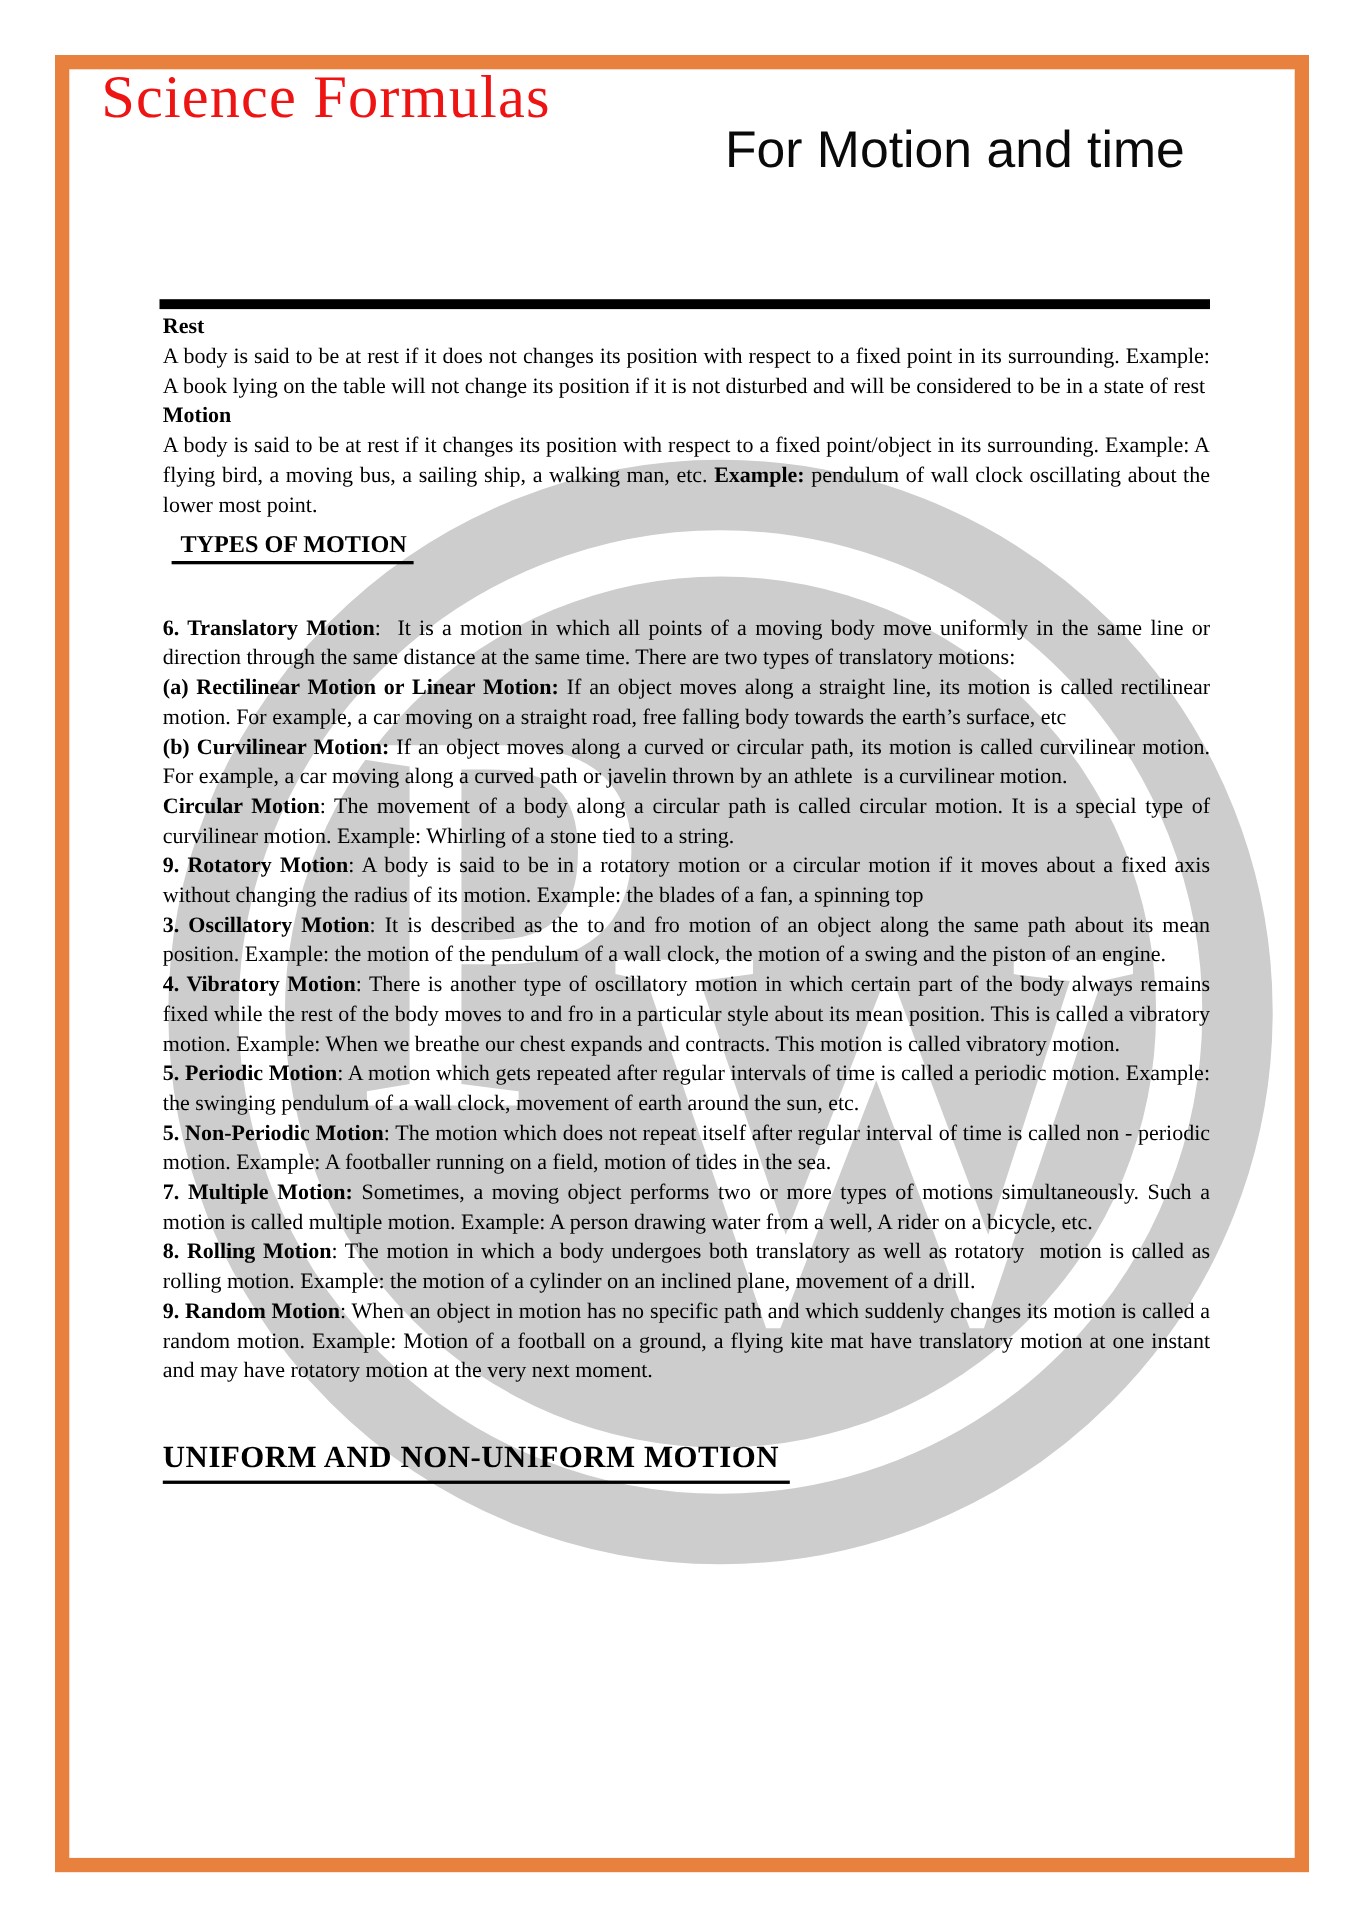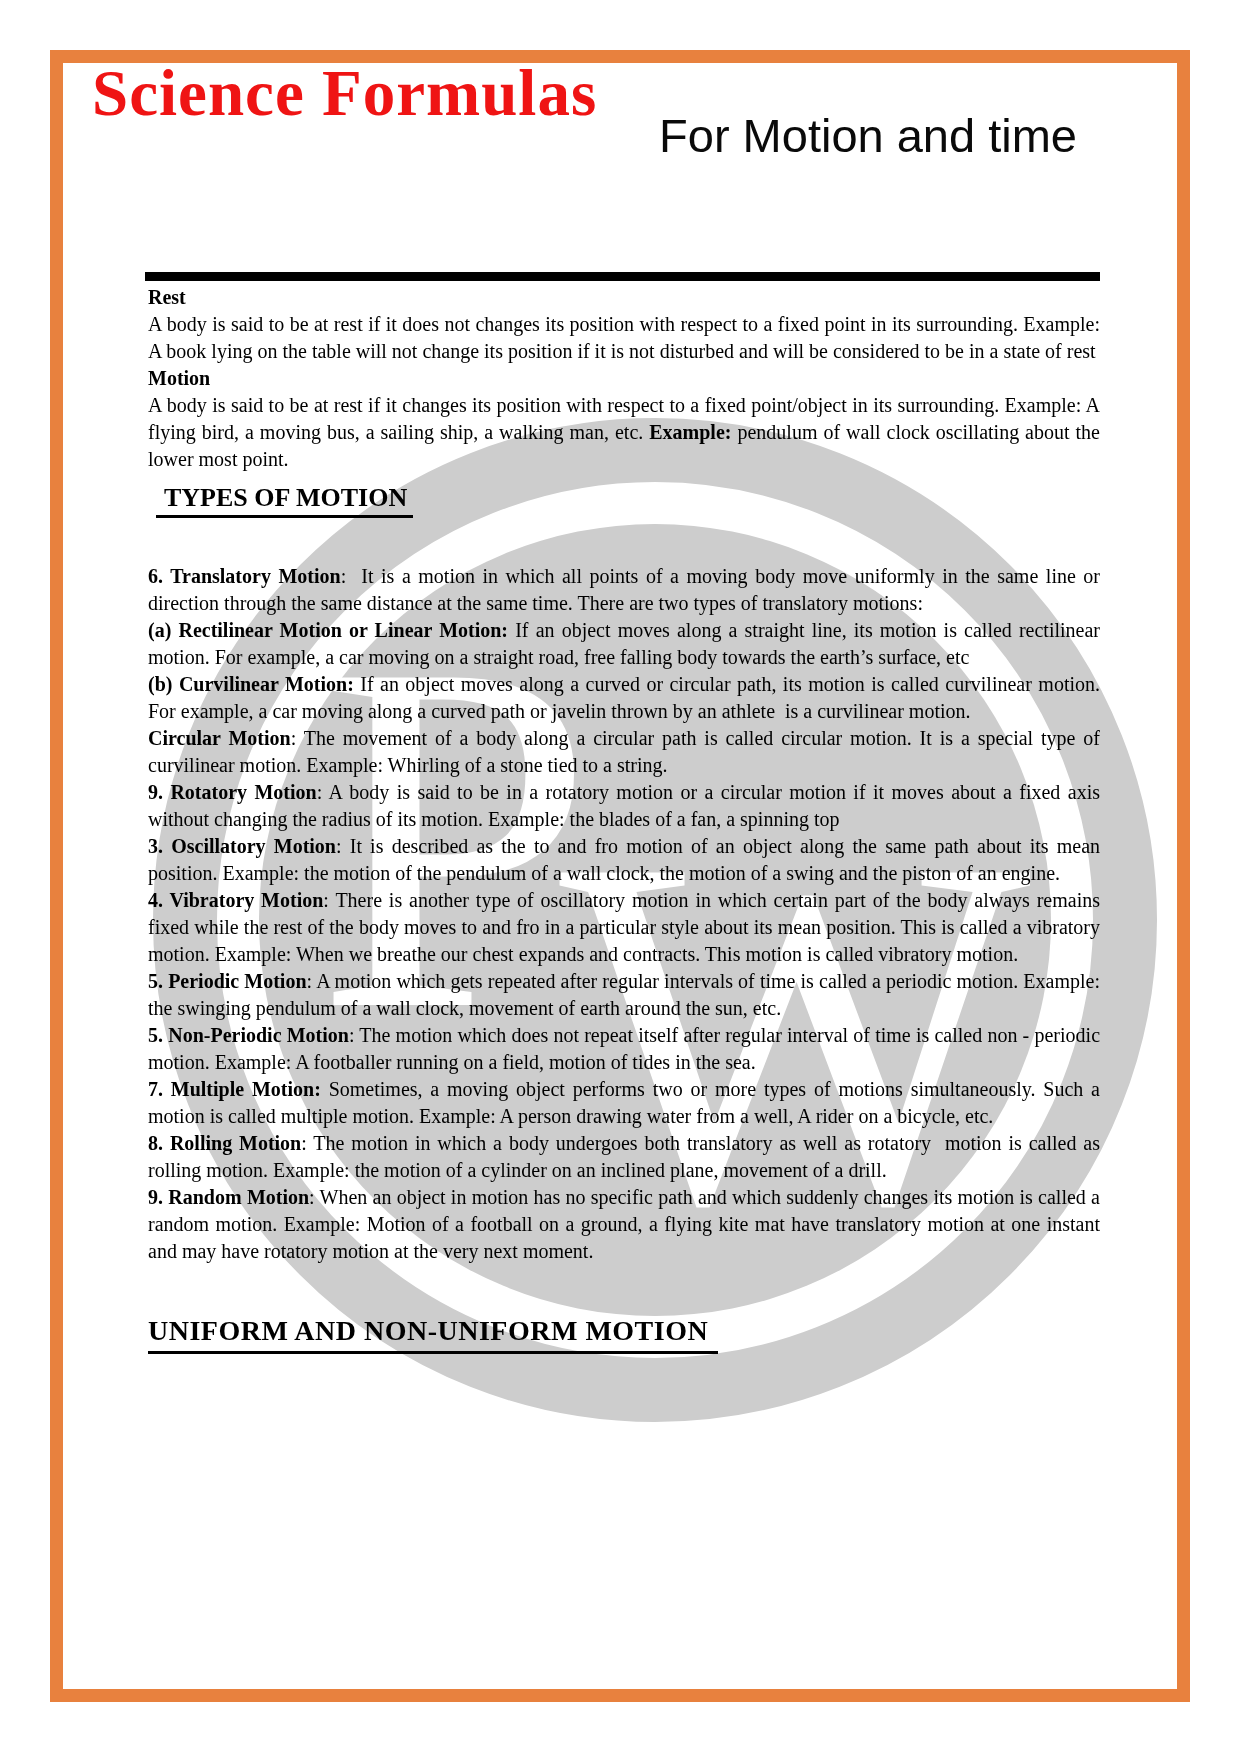--- a/index.html
+++ b/index.html
@@ -1,32 +1,32 @@
 <!DOCTYPE html>
 <html><head>
 <meta charset="utf-8">
 <style>
   html,body{margin:0;padding:0;background:#ffffff;}
   .page{position:relative;width:1240px;height:1754px;background:#ffffff;overflow:hidden;
         font-family:"Liberation Serif",serif;color:#000;}
   .frame{position:absolute;left:50px;top:50px;width:1140px;height:1652px;
          box-sizing:border-box;border:13px solid #e8813e;}
   .watermark{position:absolute;left:0;top:0;width:1240px;height:1754px;pointer-events:none;}
-  .page-title{position:absolute;left:92px;top:56px;font-size:65px;font-weight:bold;
+  .page-title{position:absolute;left:92px;top:56px;font-size:55px;font-weight:normal;
               letter-spacing:1px;color:#ef1414;font-family:"Liberation Serif",serif;}
   .page-subtitle{position:absolute;top:108px;right:163px;font-size:47px;color:#0a0a0a;
               font-family:"Liberation Sans",sans-serif;letter-spacing:0px;}
   .divider{position:absolute;left:145px;top:272px;width:955px;height:9px;background:#000;}
   .doc-body{position:absolute;left:148px;top:284px;width:952px;font-size:20px;line-height:27px;
             text-align:justify;}
   .para{margin:0;}
   .para b{font-weight:bold;}
   .heading{font-weight:bold;text-align:left;line-height:1.2;}
   .heading .ht{display:inline-block;border-bottom:3px solid #000;}
-  .h-types{font-size:26px;margin:9px 0 45px 8px;}
+  .h-types{font-size:22px;margin:9px 0 45px 8px;}
   .h-types .ht{padding:0 6px 2px 8px;}
   .h-uniform{font-size:28px;margin:49px 0 0 0;letter-spacing:0.5px;}
   .h-uniform .ht{padding:0 10px 3px 0;}
 </style>
 </head>
 <body>
 
 <div class="page">
 
   <svg class="watermark" viewBox="0 0 1240 1754" xmlns="http://www.w3.org/2000/svg" aria-hidden="true">

